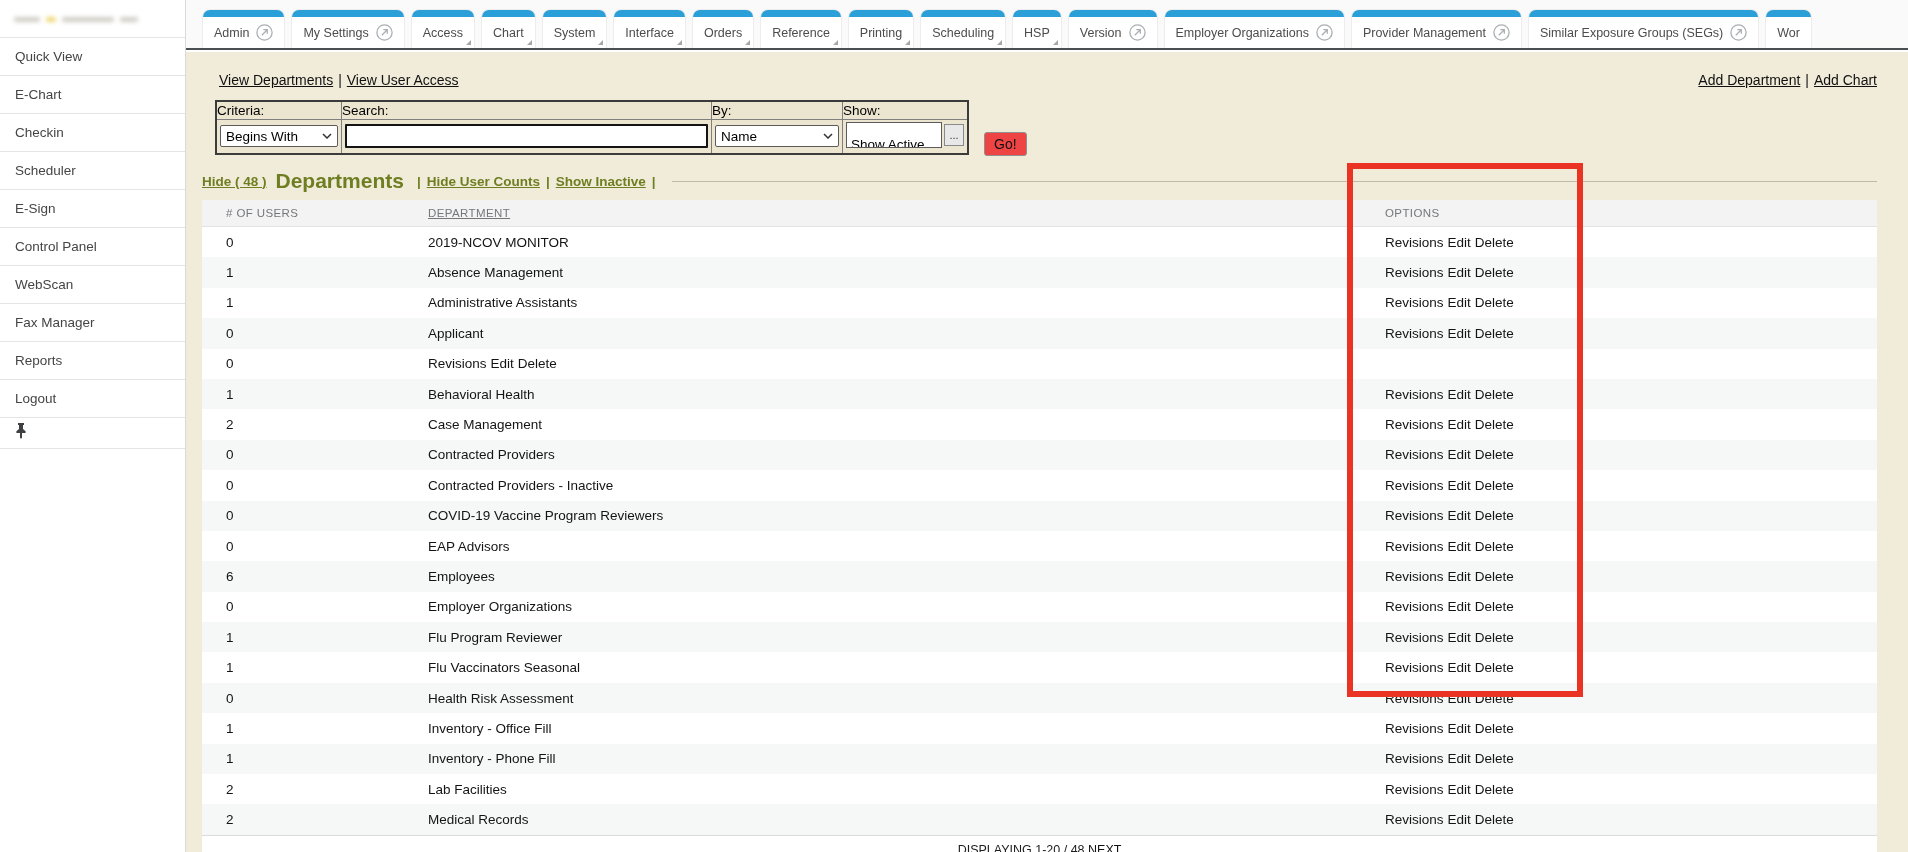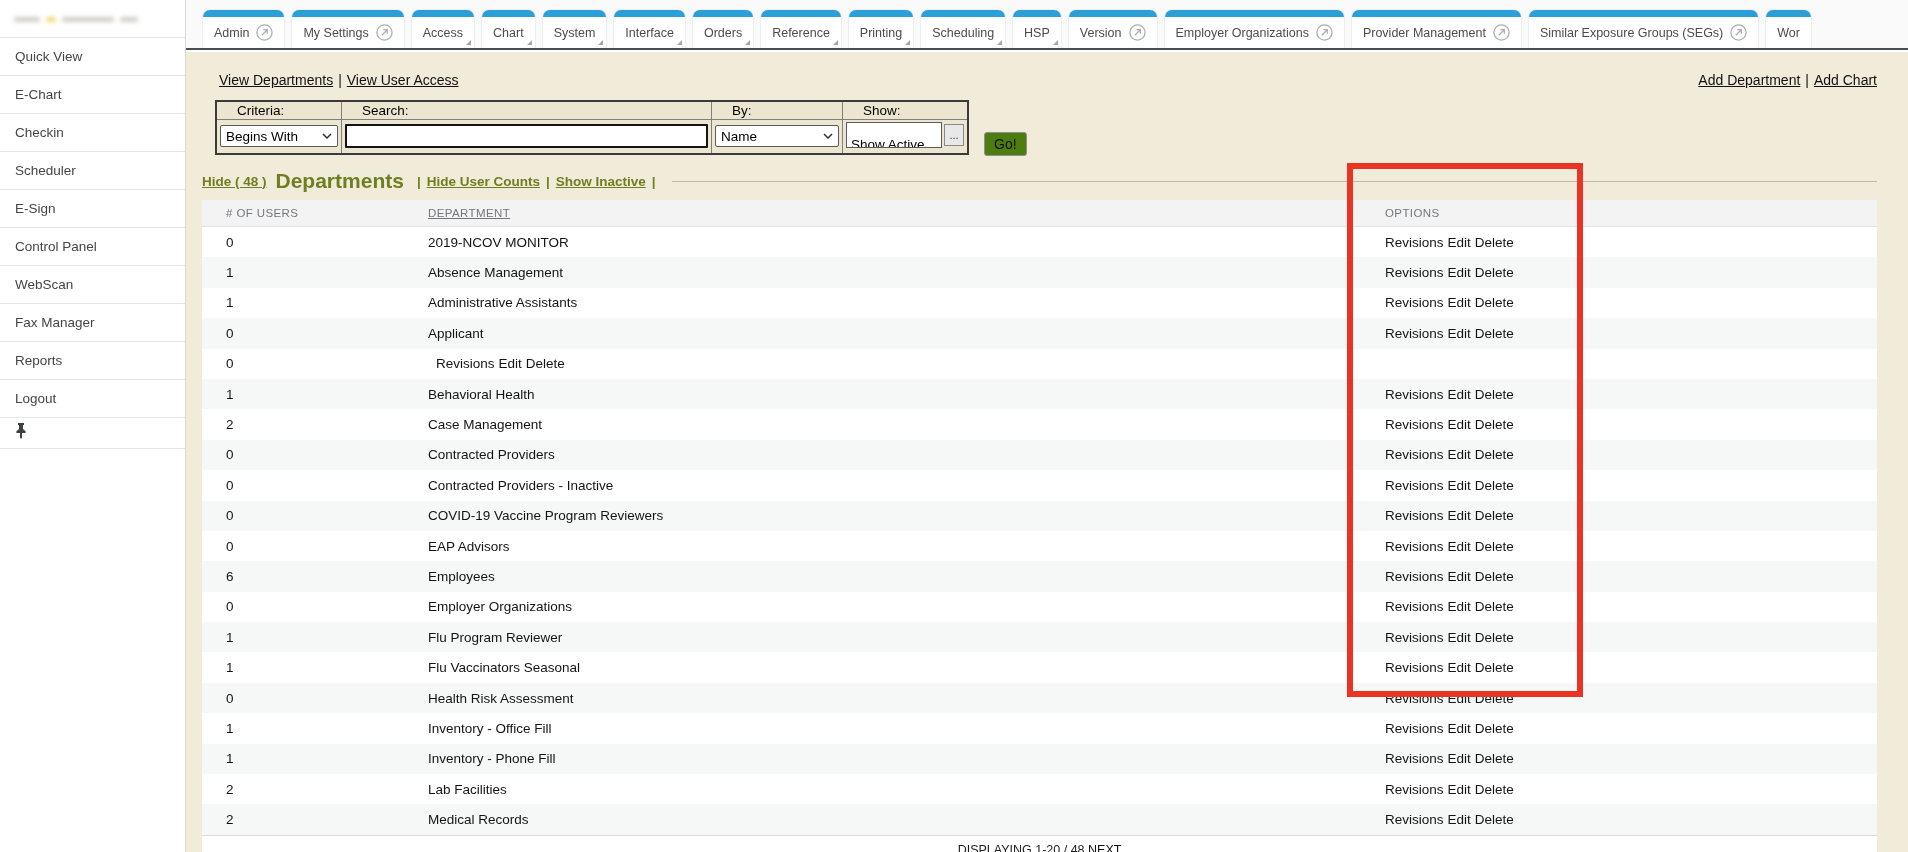--- a/index.html
+++ b/index.html
@@ -37,50 +37,50 @@
              background:#f1ecda; overflow:hidden; }
 
   .toolbar { display:flex; justify-content:space-between; align-items:flex-end;
              padding:20px 31px 0 33px; font-size:14px; color:#111; }
   .toolbar a, .link { color:#111; text-decoration:underline; cursor:pointer; }
   .pipe { margin:0 5px; text-decoration:none; }
 
   
   .form-row { display:flex; align-items:center; margin:6px 0 0 29px; }
   table.search { border-collapse:collapse; border:2px solid #3b3b3b; background:#ece5d0; }
-  table.search td { border:1px solid #7f7f7f; padding:1px 20px; font-size:13.5px; color:#000; vertical-align:middle; }
+  table.search td { border:1px solid #7f7f7f; padding:1px 0; font-size:13.5px; color:#000; vertical-align:middle; }
   table.search td.ctl { padding:2px 3px; }
   .fake-select { display:inline-flex; align-items:center; justify-content:space-between;
                  background:#fff; border:1px solid #5b5b5b; border-radius:2px;
                  height:22px; padding:0 5px; font-size:13.5px; color:#000; cursor:pointer; }
   .sel-criteria { width:118px; } .sel-by { width:124px; }
   input.search-input { width:363px; height:24px; border:2px solid #141414; border-radius:1px;
                        font-size:13.5px; padding:0 4px; font-family:"Liberation Sans",sans-serif; }
   .show-box { display:inline-flex; align-items:center; }
   .show-value { display:inline-block; width:96px; height:22px; line-height:20px; background:#fff;
                 border:1px solid #5b5b5b; padding:12px 4px; font-size:13.5px; overflow:hidden; white-space:nowrap; }
   .more-btn { width:20px; height:22px; margin-left:2px; background:#e8e8e8; border:1px solid #8a8a8a;
               font-size:11px; line-height:18px; text-align:center; color:#333; cursor:pointer; }
-  .go-btn { margin-left:15px; margin-bottom:4px; background:#4d7c0f; border:1px solid #8f8f8f; border-radius:3px;
+  .go-btn { margin-left:15px; margin-bottom:4px; background:#ef4444; border:1px solid #8f8f8f; border-radius:3px;
             padding:3px 9px; font-size:14px; color:#111; cursor:pointer; font-family:"Liberation Sans",sans-serif;margin-top:38px; }
 
   
   .section-head { display:flex; align-items:center; margin:9px 31px 0 16px; color:#6e7e20; font-size:13.5px; }
   .section-head .hd-link { font-weight:bold; text-decoration:underline; cursor:pointer; }
   .section-head .hd-title { font-size:21px; font-weight:bold; margin:0 7px 0 9px; }
   .section-head .hd-pipe { margin:0 6px; font-weight:bold; }
   .section-head .hd-rule { flex:1; border-top:1px solid #bdbbaa; margin-left:10px; }
 
   
   .list-wrap { margin:7px 31px 0 16px; background:#fff; height:676px; }
   .list-header { display:flex; align-items:center; height:27px; background:#f3f3f3;
                  border-bottom:1px solid #e2e2e2; font-size:11.5px; letter-spacing:.4px; color:#75777a; }
   .c-users { width:226px; padding-left:24px; flex:0 0 auto; }
   .c-dept  { flex:1; }
-  .c-opts  { width:492px; flex:0 0 auto;margin-left:8px; }
+  .c-opts  { width:492px; flex:0 0 auto; }
   .list-header .c-dept span { text-decoration:underline; cursor:pointer; }
   .trow { display:flex; align-items:center; height:30.4px; font-size:13.5px; color:#141414; background:#fff; }
   .trow:nth-child(even) { background:#f6f7f7; }
   .opt-link { margin-right:4px; cursor:pointer; }
 
   
   .list-footer { border-top:1px solid #dcdcdc; text-align:center; padding-top:7px;
                  font-size:12.5px; color:#1c1c1c; }
   .list-footer .fline { margin-bottom:5px; }
   .list-footer .link { font-size:12.5px; }

